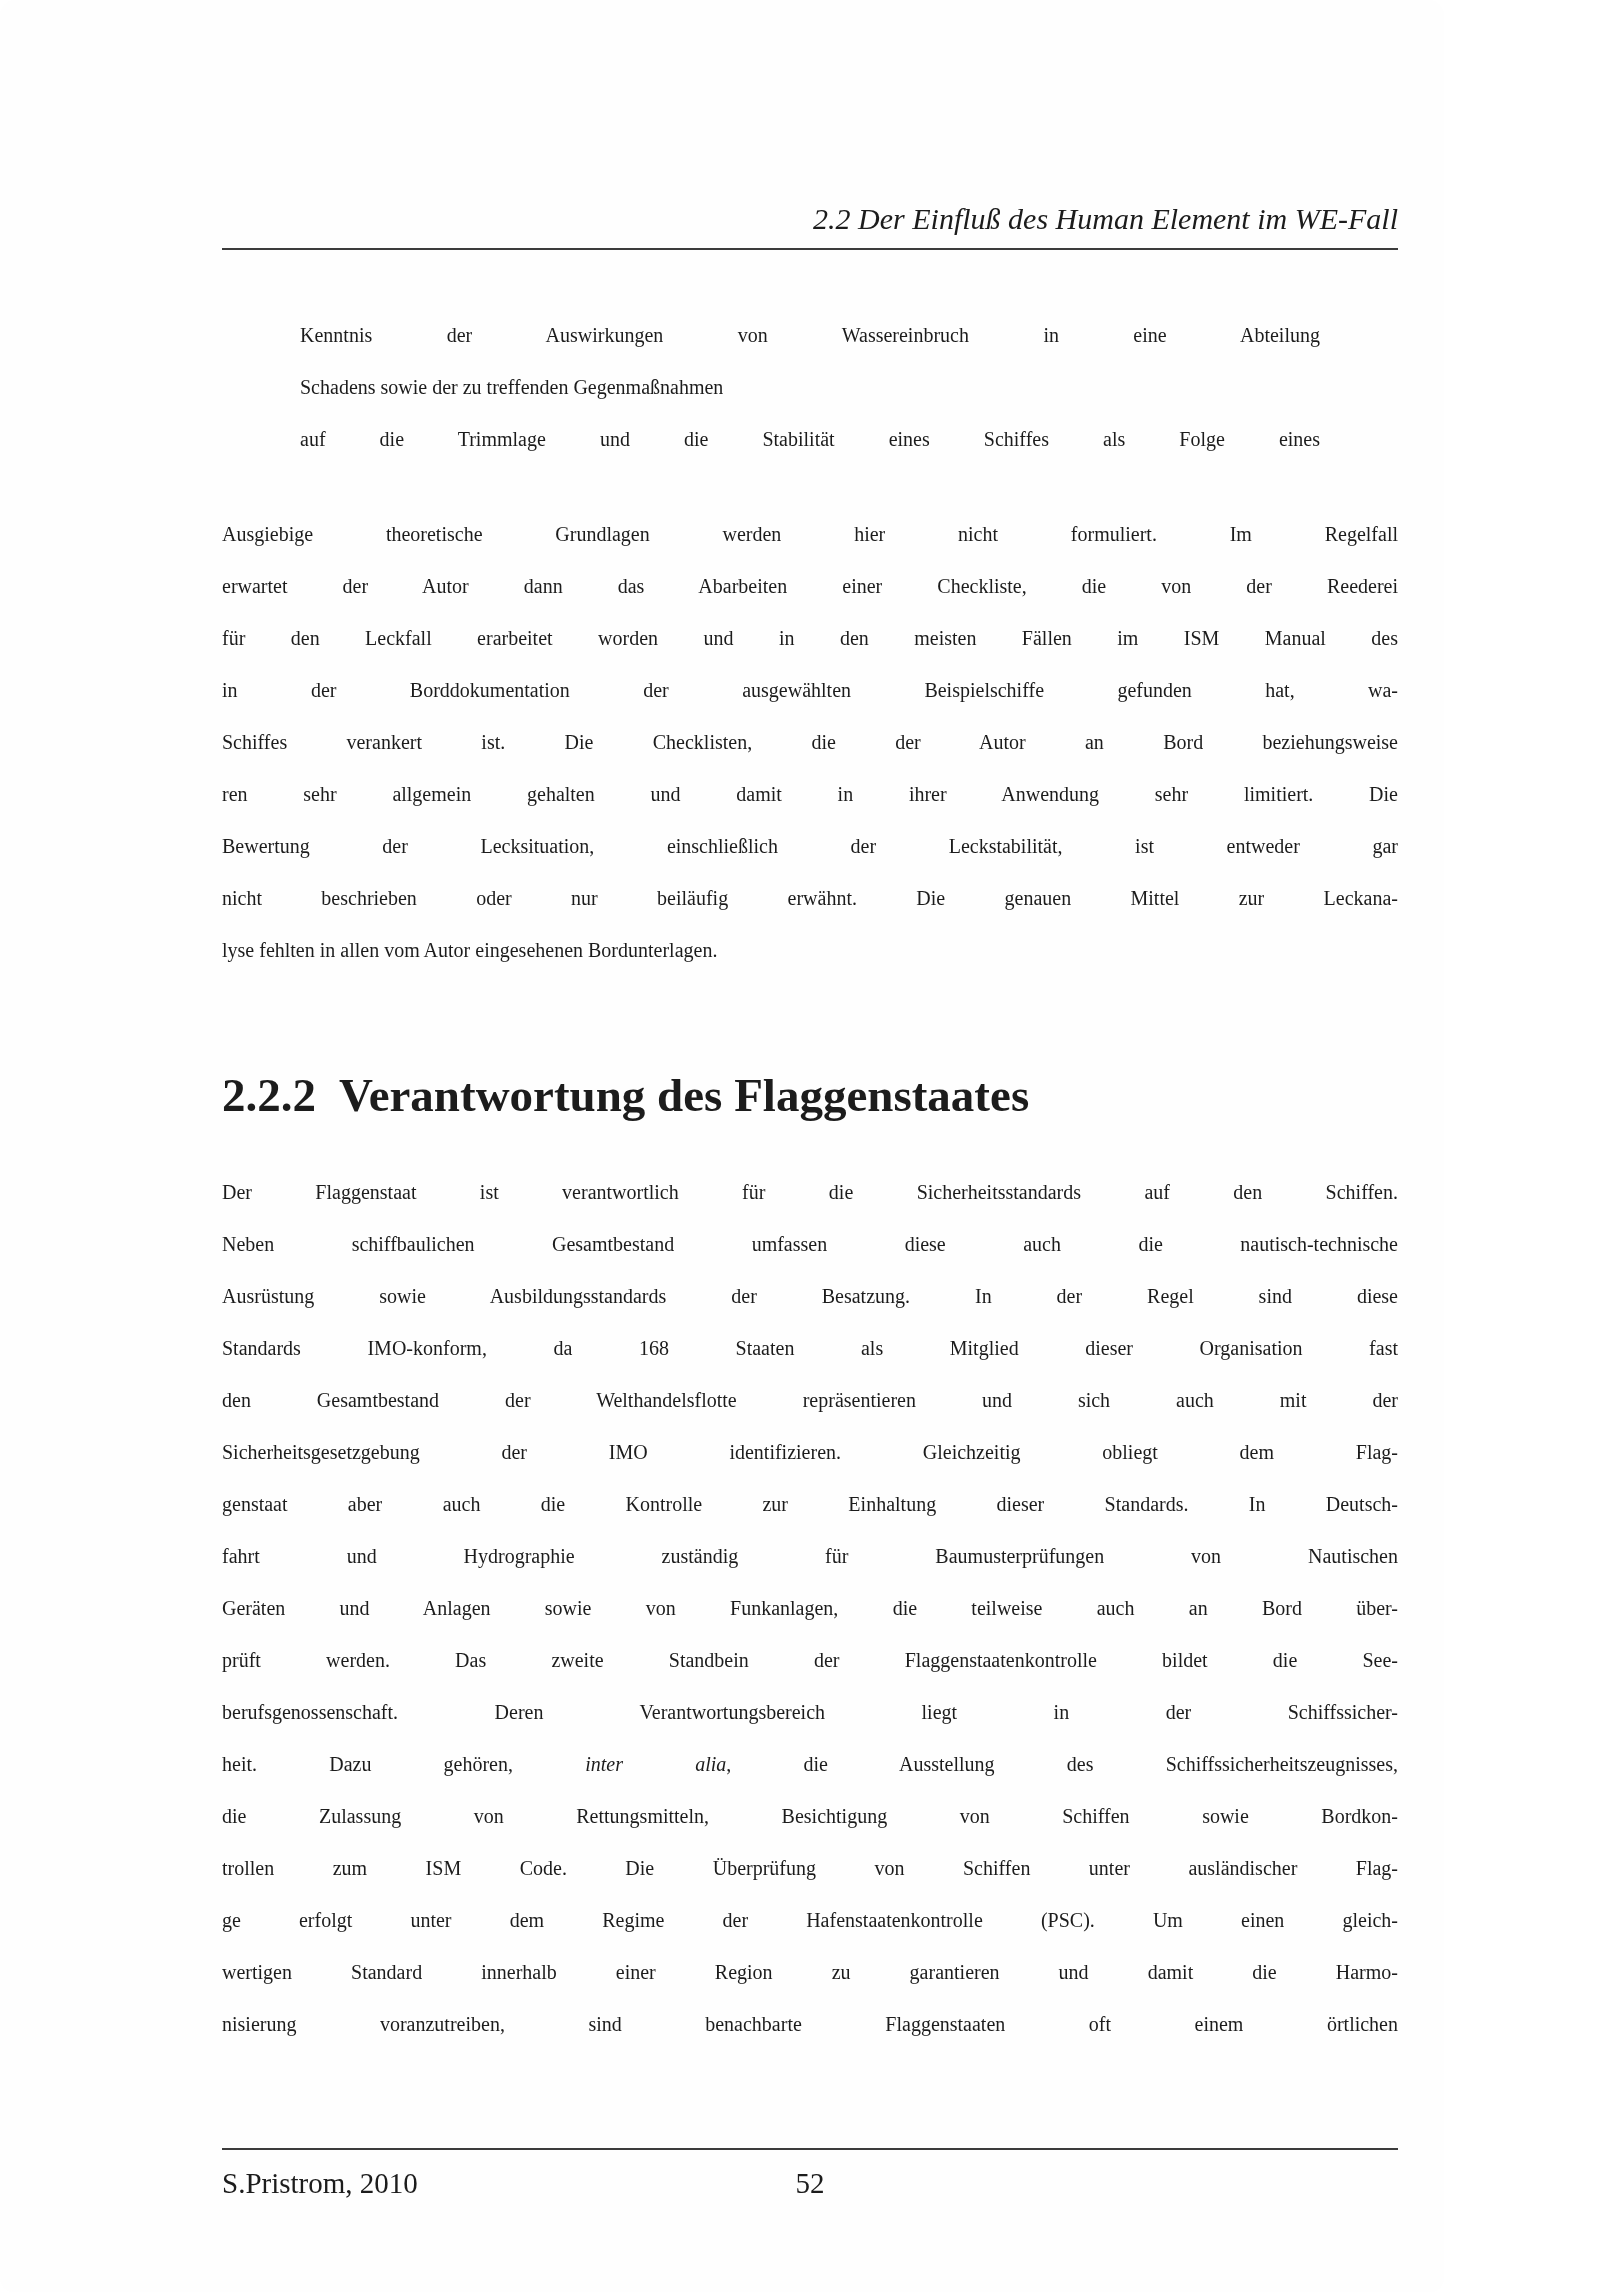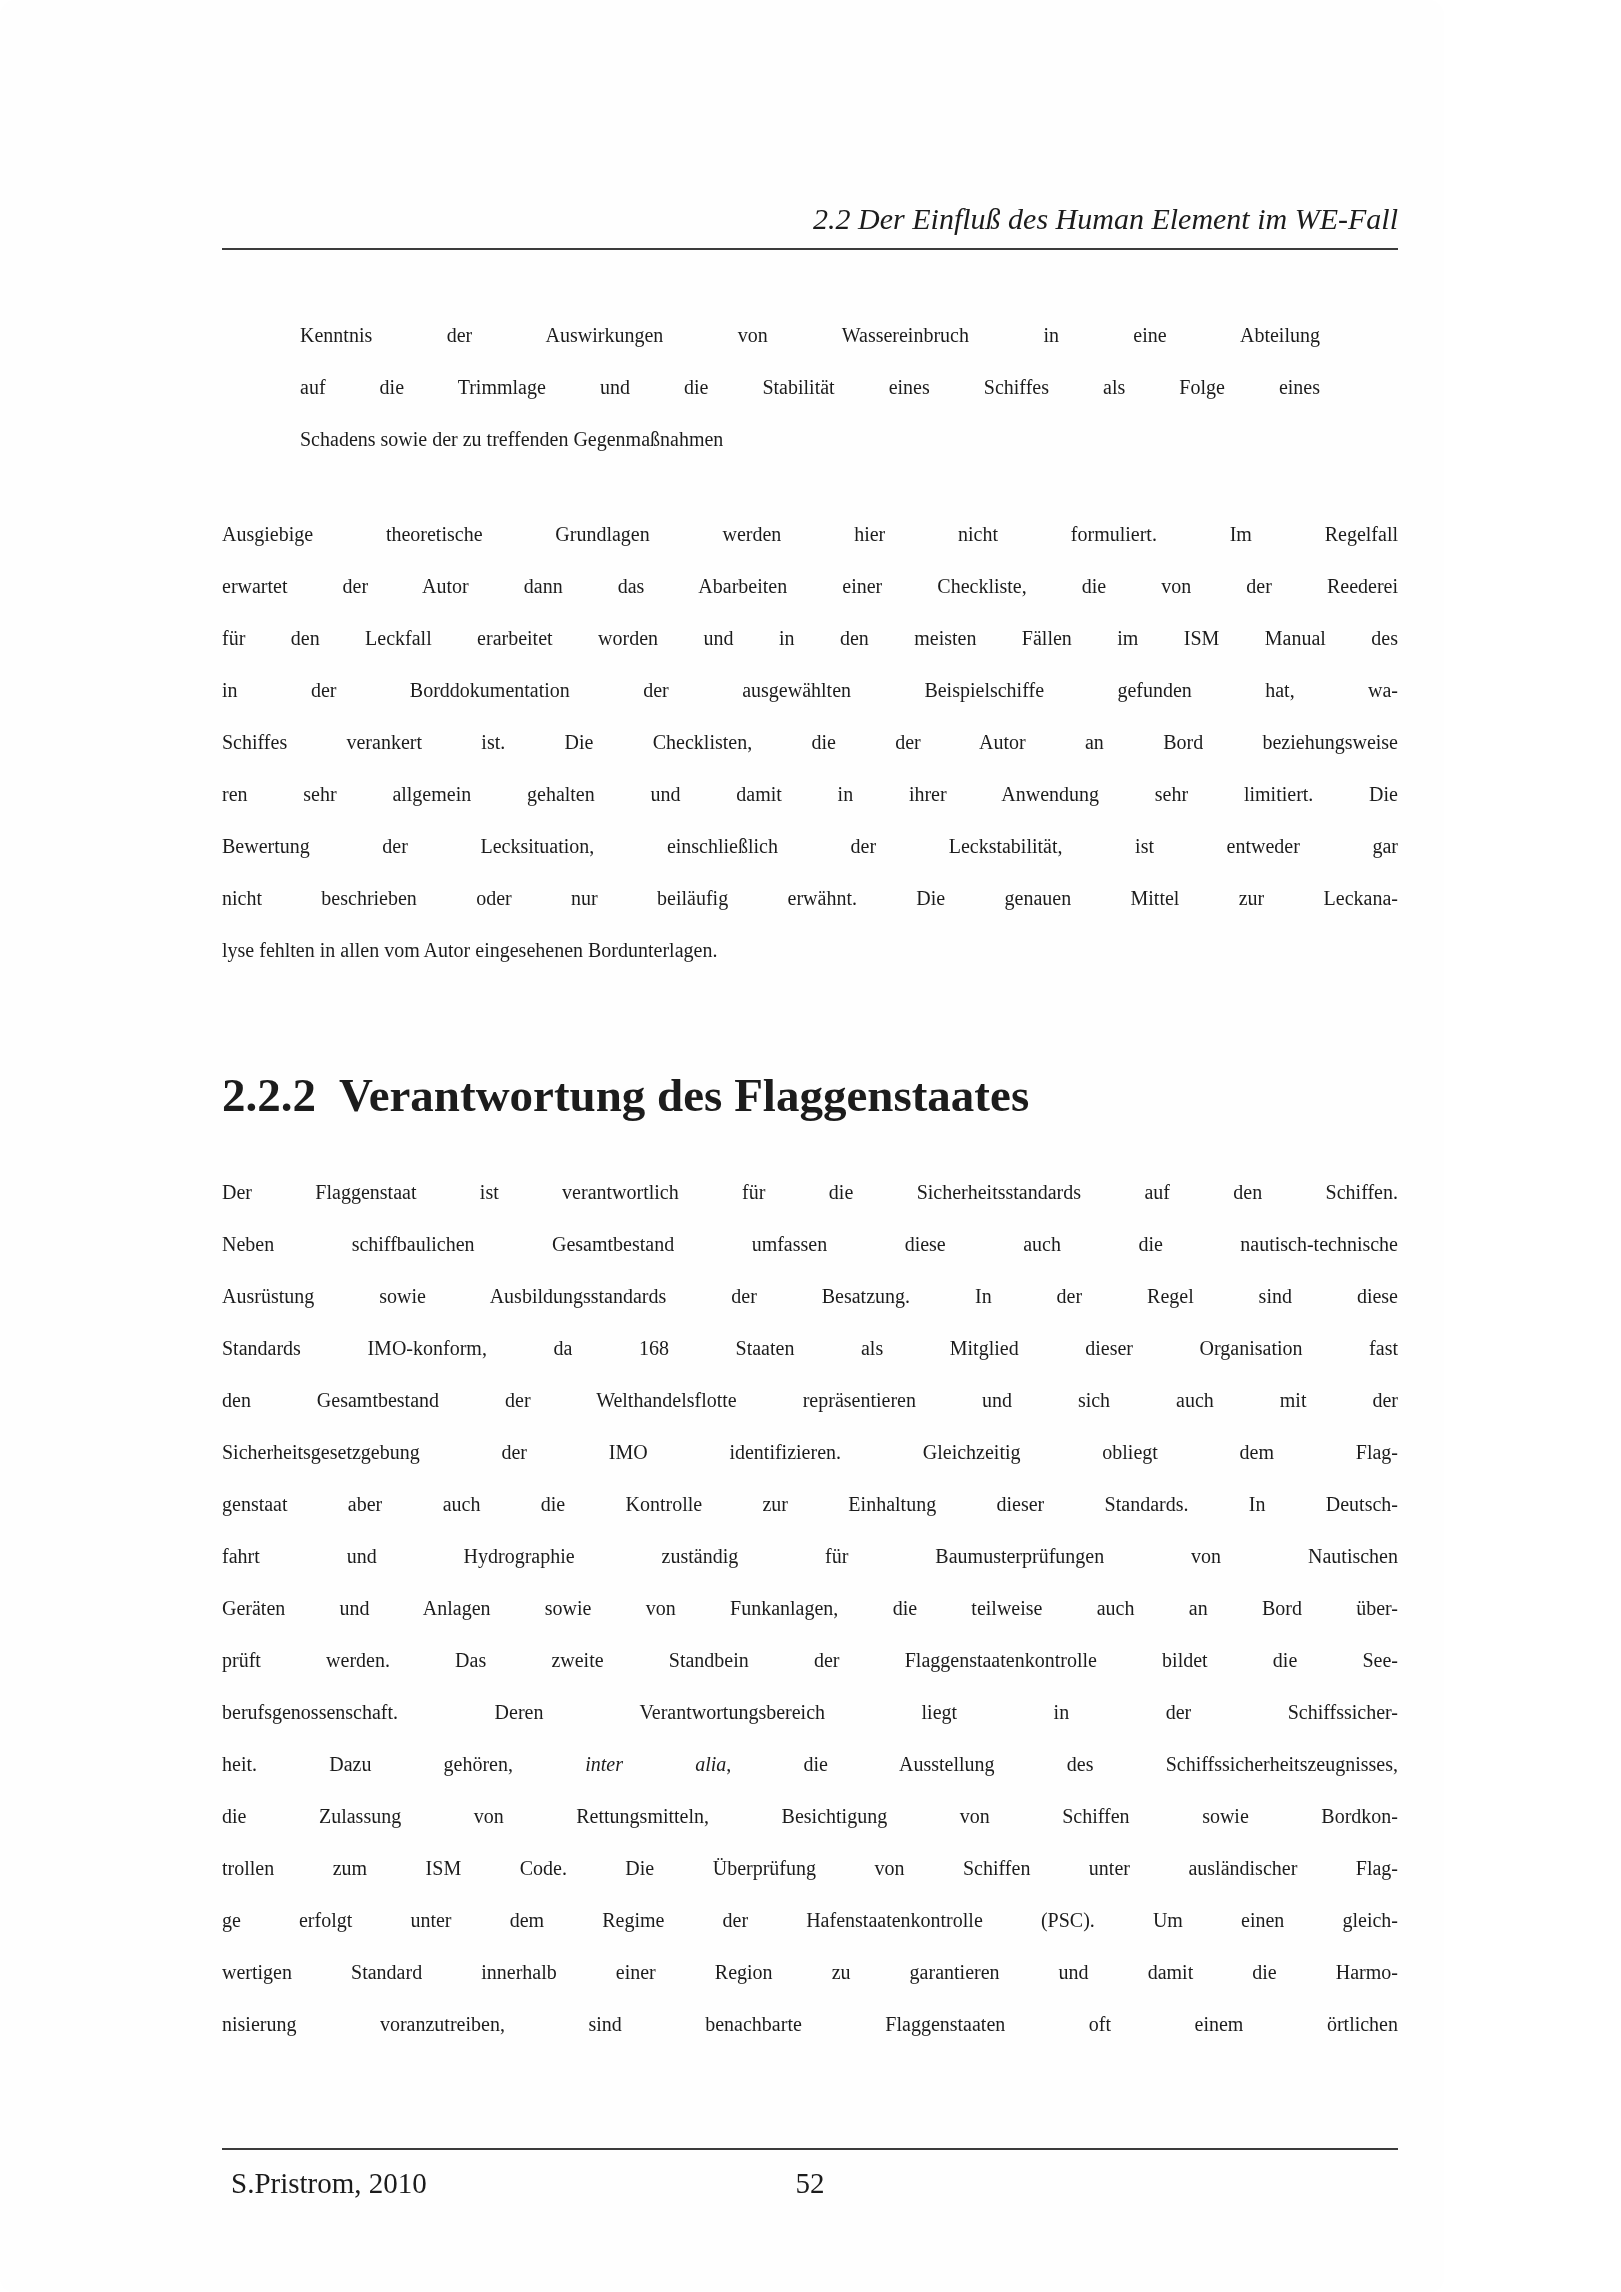--- a/index.html
+++ b/index.html
@@ -58,39 +58,39 @@
   .footer {
     position: absolute;
     left: 222px;
     width: 1176px;
     top: 2148px;
     border-top: 2px solid #3c3c3c;
     padding-top: 15.7px;
     font-size: 29px;
     line-height: 35px;
   }
-  .footer-author { position: absolute; left: 9px; top: 15.7px; }
+  .footer-author { position: absolute; left: 0; top: 15.7px; }
   .page-number { display: block; text-align: center; }
   em { font-style: italic; }
 </style>
 </head>
 <body>
 
 <div class="page">
   <div class="content">
 
     <div class="running-header">
       <span class="rh-text">2.2 Der Einfluß des Human Element im WE-Fall</span>
       <div class="header-rule"></div>
     </div>
 
     <div class="quote para">
         <div class="tline">Kenntnis der Auswirkungen von Wassereinbruch in eine Abteilung</div>
+        <div class="tline tline-last">Schadens sowie der zu treffenden Gegenmaßnahmen</div>
         <div class="tline">auf die Trimmlage und die Stabilität eines Schiffes als Folge eines</div>
-        <div class="tline tline-last">Schadens sowie der zu treffenden Gegenmaßnahmen</div>
       </div>
 
     <div class="para para1">
         <div class="tline">Ausgiebige theoretische Grundlagen werden hier nicht formuliert. Im Regelfall</div>
         <div class="tline">erwartet der Autor dann das Abarbeiten einer Checkliste, die von der Reederei</div>
         <div class="tline">für den Leckfall erarbeitet worden und in den meisten Fällen im ISM Manual des</div>
         <div class="tline">in der Borddokumentation der ausgewählten Beispielschiffe gefunden hat, wa-</div>
         <div class="tline">Schiffes verankert ist. Die Checklisten, die der Autor an Bord beziehungsweise</div>
         <div class="tline">ren sehr allgemein gehalten und damit in ihrer Anwendung sehr limitiert. Die</div>
         <div class="tline">Bewertung der Lecksituation, einschließlich der Leckstabilität, ist entweder gar</div>

